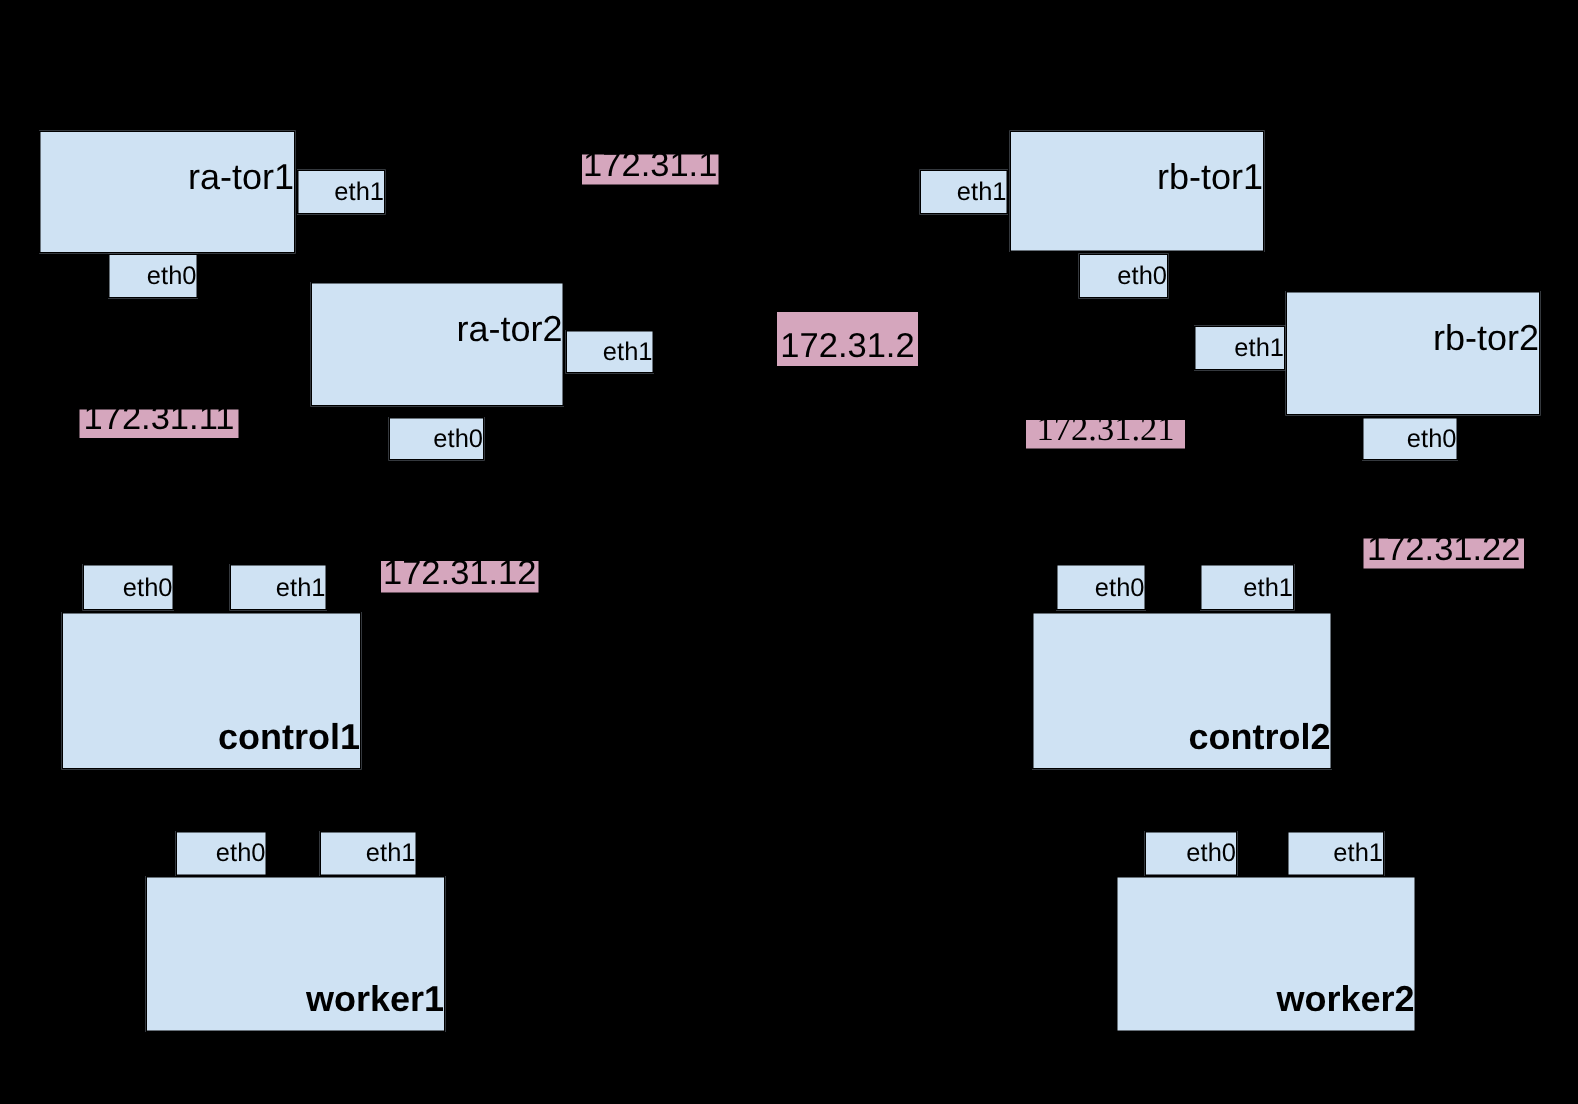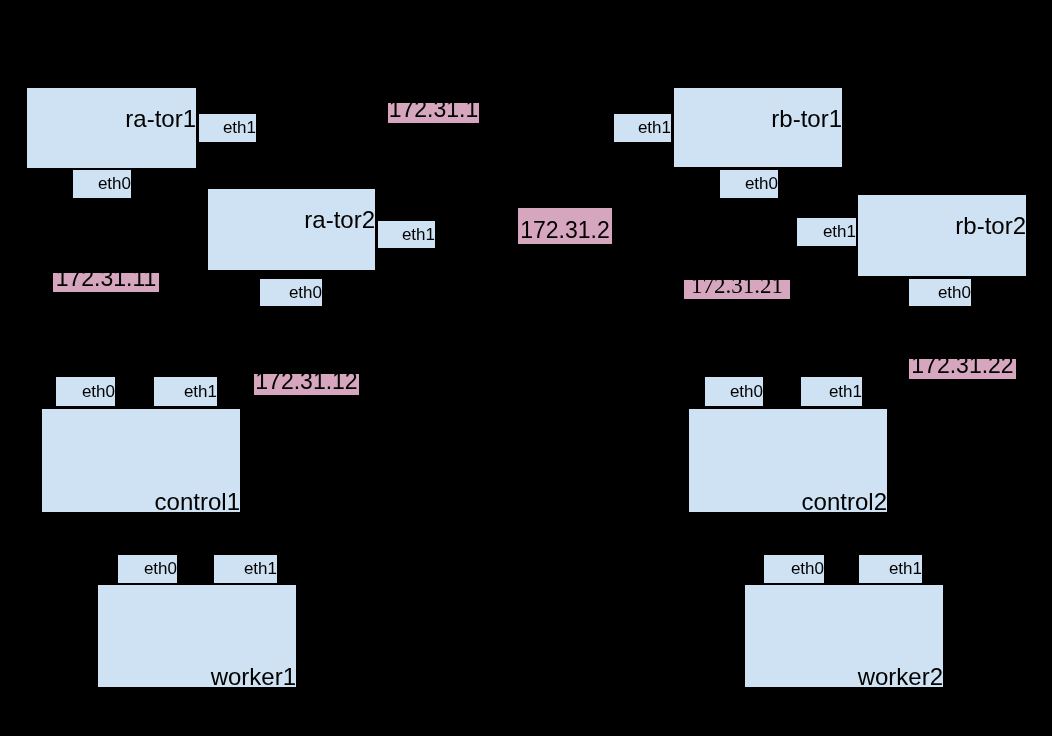--- a/index.html
+++ b/index.html
@@ -21,21 +21,21 @@
   }
   .node-label {
     position: absolute;
     left: 0; right: 0;
     text-align: right;
     font-size: 24px;
     line-height: 20px;
     white-space: nowrap;
   }
   .node.tor .node-label { top: 21px; }
-  .node.host .node-label { bottom: 0; }
+  .node.host .node-label { bottom: 10px; font-weight: bold; }
   .port {
     position: absolute;
     background: var(--node-fill, #cfe2f3);
     border: 1px solid var(--node-border, #000000);
     display: flex;
     align-items: center;
     justify-content: flex-end;
     font-size: 17px;
     z-index: 2;
   }

